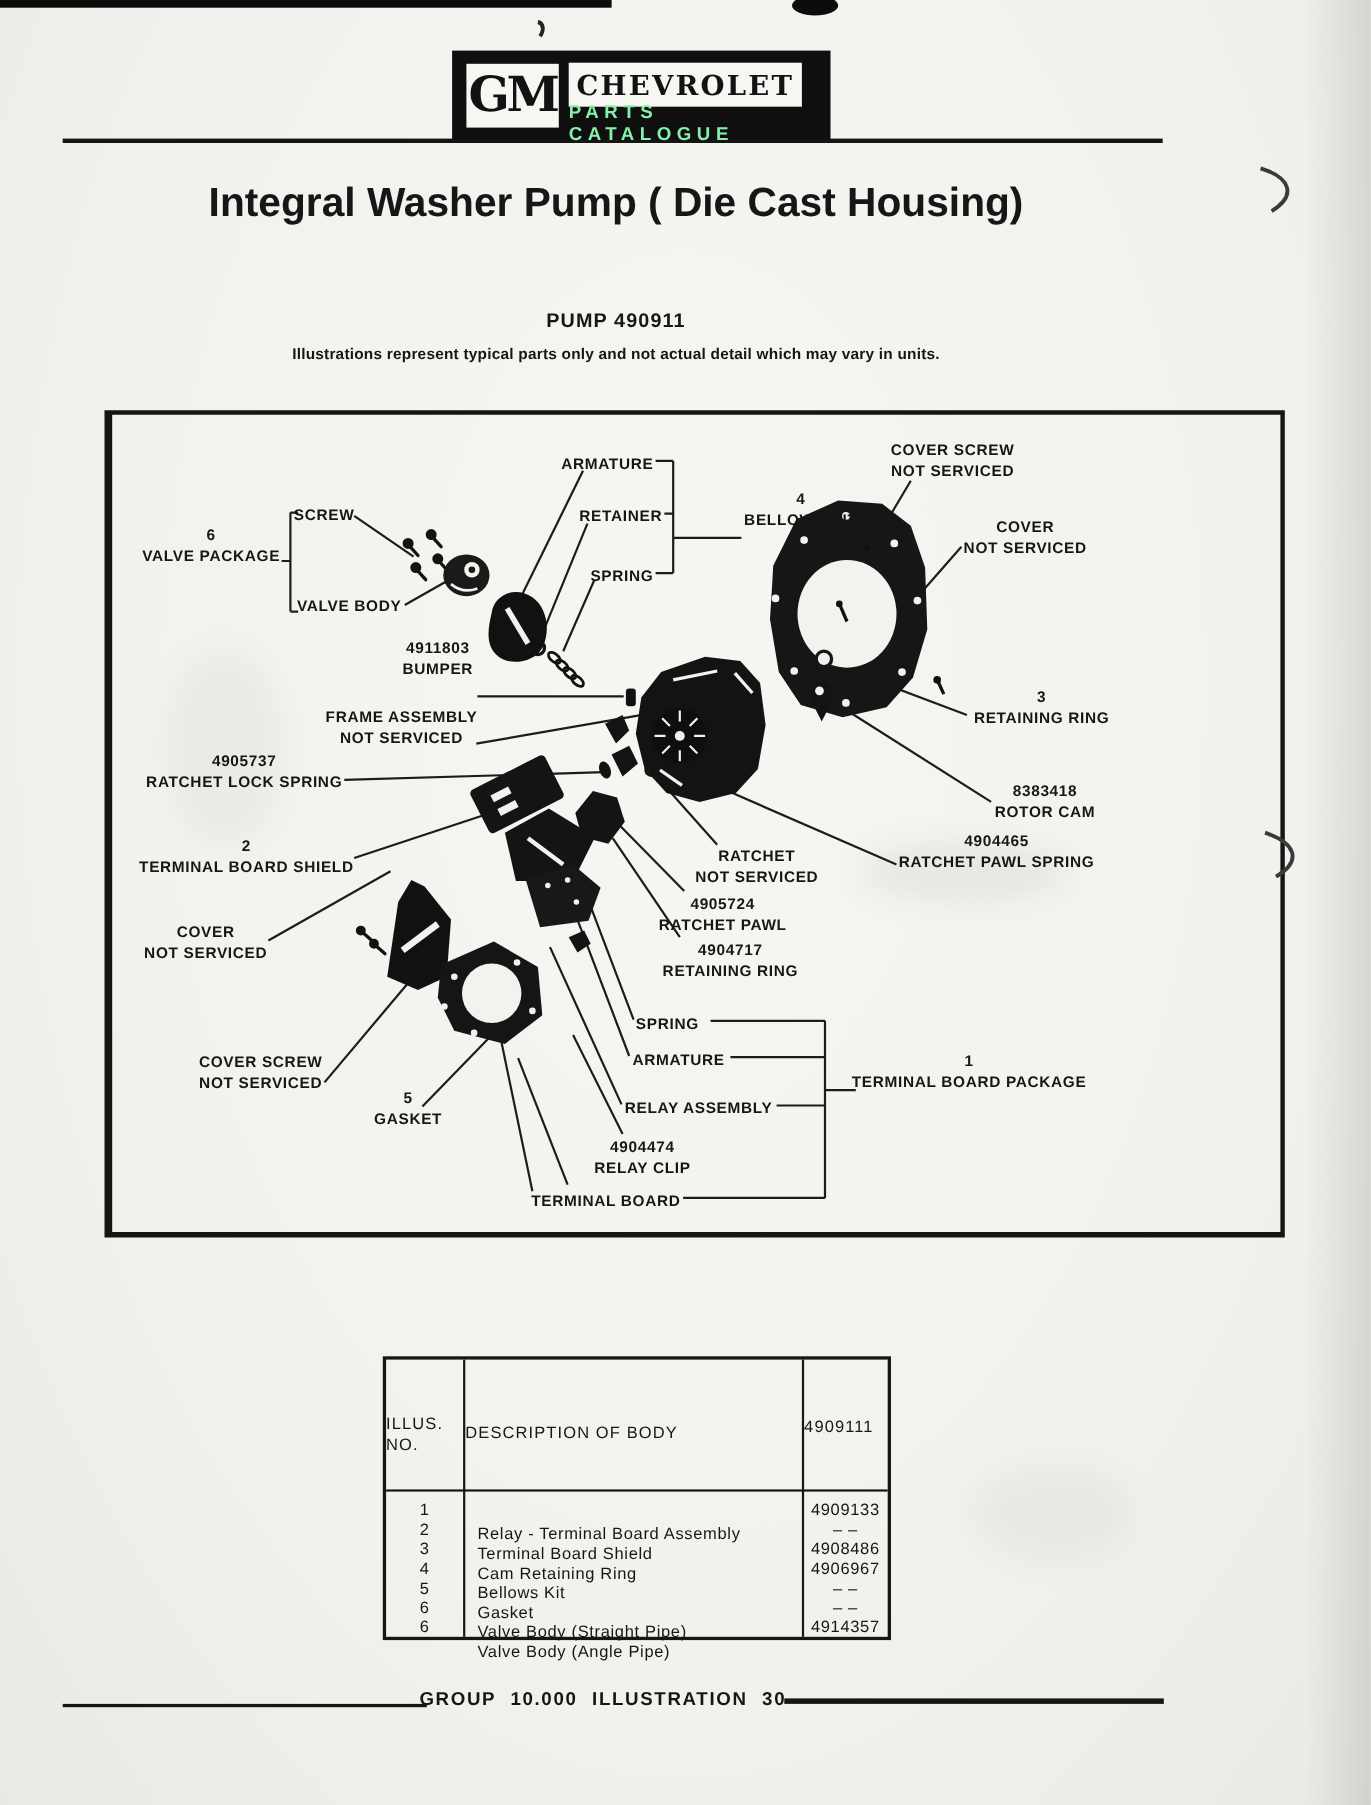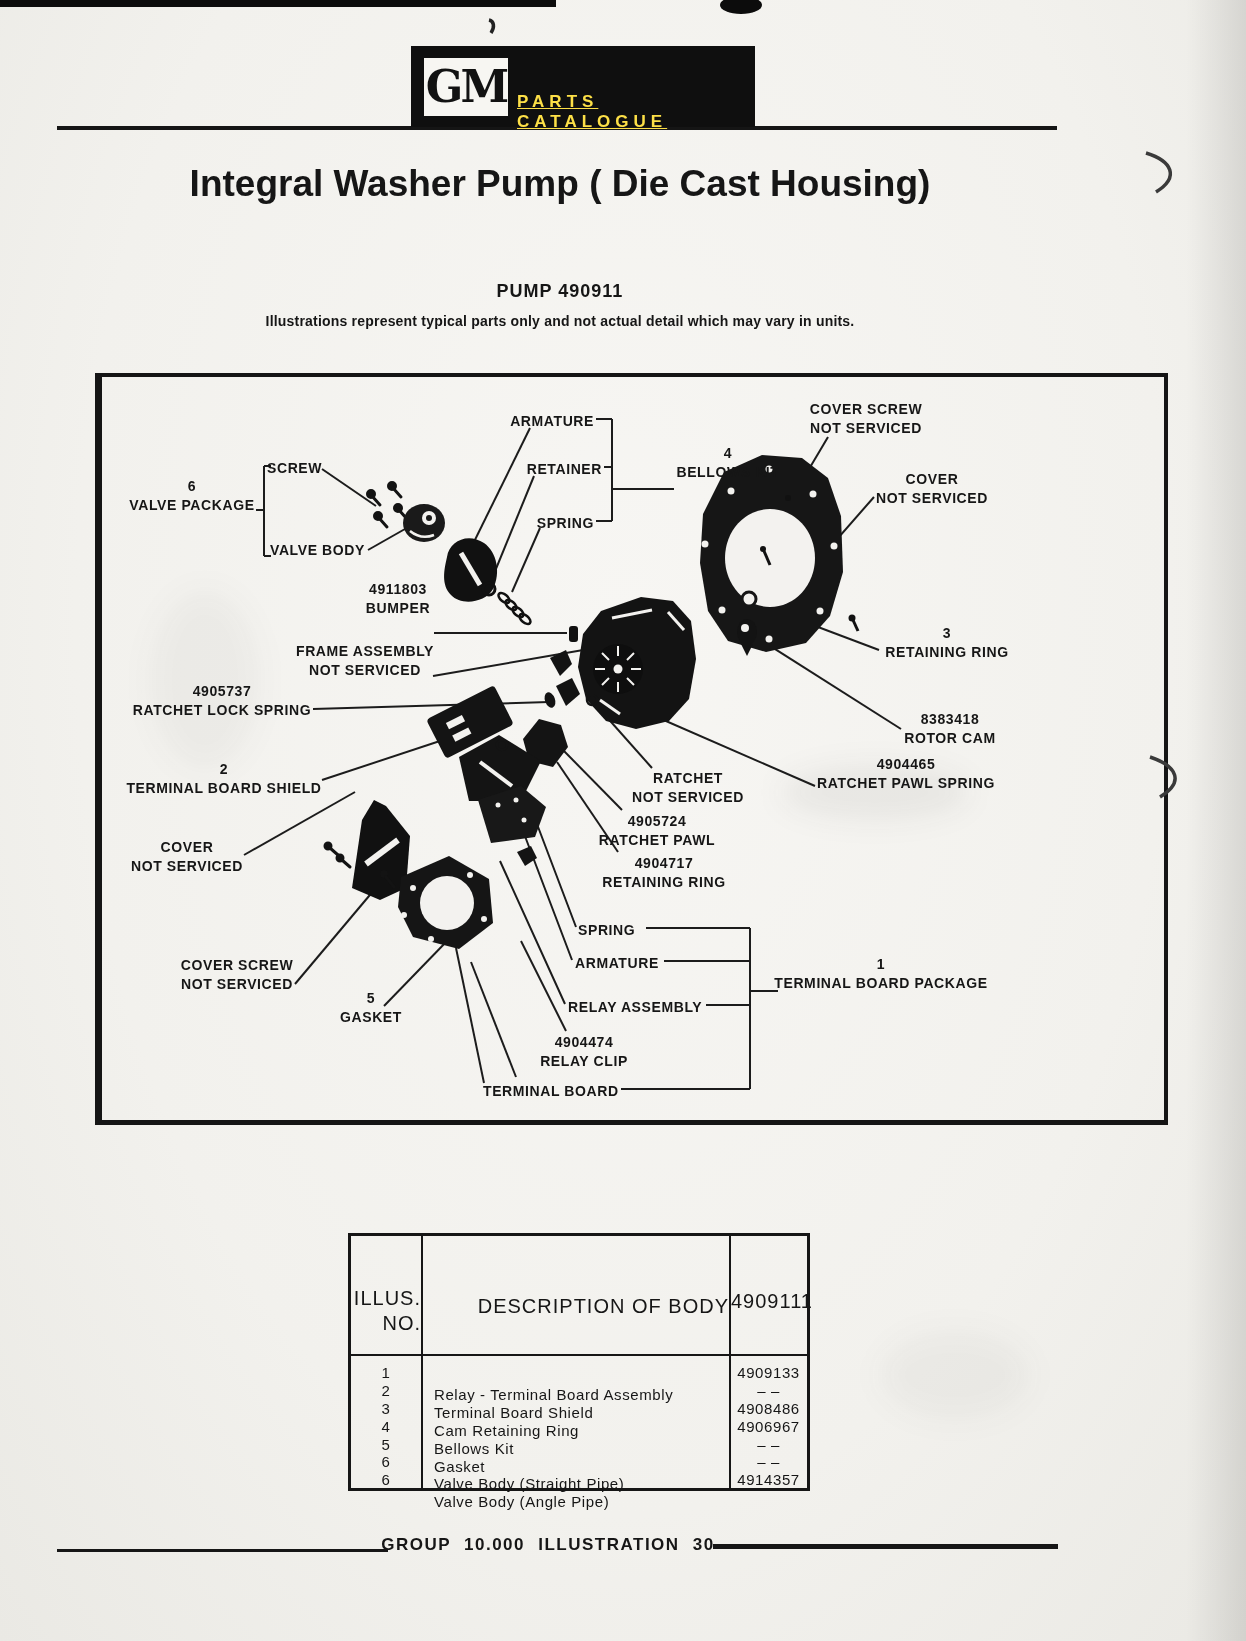--- a/index.html
+++ b/index.html
@@ -9,41 +9,41 @@
   .noise{position:absolute;z-index:1;pointer-events:none;}
   .edge-right{right:0;top:0;width:60px;height:1641px;background:linear-gradient(to right, rgba(0,0,0,0), rgba(0,0,0,0.10));}
   .smudge{border-radius:50%;filter:blur(14px);background:rgba(40,40,40,0.06);}
   
   .logo-box{position:absolute;left:411px;top:46px;width:344px;height:81px;background:#0f0f0f;z-index:4;}
   .gm-panel{position:absolute;left:13px;top:12px;width:84px;height:58px;background:#f7f6f2;display:flex;align-items:center;justify-content:center;}
   .gm-text{font-family:"DejaVu Serif",serif;font-weight:bold;font-size:44px;letter-spacing:-3px;color:#121212;line-height:1;text-align:right;}
   .chev-panel{position:absolute;left:106px;top:11px;width:212px;height:40px;background:#f7f6f2;display:flex;align-items:center;justify-content:center;}
   .chev-text{font-family:"DejaVu Serif",serif;font-weight:bold;font-size:25px;letter-spacing:2px;color:#121212;}
   .parts-cat{position:absolute;left:106px;top:54px;width:228px;height:24px;display:flex;align-items:center;justify-content:center;
-             color:#fde047;font-weight:bold;font-size:17px;letter-spacing:5px;text-decoration:underline;}
+             color:#86efac;font-weight:bold;font-size:17px;letter-spacing:5px;}
   .rule-top{position:absolute;left:57px;top:126px;width:1000px;height:4px;background:#151515;z-index:3;}
   
   .title1{position:absolute;left:0;top:163px;width:1120px;text-align:center;font-size:37px;font-weight:bold;z-index:3;}
   .title2{position:absolute;left:0;top:218px;width:1120px;text-align:center;font-size:37px;font-weight:bold;z-index:3;}
   .pump{position:absolute;left:0;top:281px;width:1120px;text-align:center;font-size:18px;font-weight:bold;letter-spacing:1px;z-index:3;}
   .note{position:absolute;left:0;top:313px;width:1120px;text-align:center;font-size:14px;font-weight:bold;letter-spacing:0.2px;z-index:3;}
   
   .diagram-box{position:absolute;left:95px;top:373px;width:1073px;height:752px;box-sizing:border-box;
                border:4px solid #151515;border-left-width:7px;border-bottom-width:5px;z-index:2;}
   .dsvg{position:absolute;left:0;top:0;z-index:2;}
   .dlabel{position:absolute;font-weight:bold;font-size:14px;line-height:1.35;letter-spacing:0.6px;
           white-space:pre-line;text-align:center;transform:translateX(-50%);z-index:3;}
   .dlabel.left{transform:none;text-align:left;}
   .dlabel.right{transform:translateX(-100%);text-align:right;}
   
   .ptable{position:absolute;left:348px;top:1233px;width:462px;height:258px;box-sizing:border-box;
           border:3px solid #161616;z-index:3;background:transparent;}
   .vline{position:absolute;top:0;bottom:0;width:2px;background:#161616;}
   .hline{position:absolute;left:0;right:0;top:118px;height:2px;background:#161616;}
-  .th{position:absolute;font-size:20px;letter-spacing:1px;text-align:right;white-space:pre-line;line-height:1.25;}
+  .th{position:absolute;font-size:15px;letter-spacing:1px;text-align:left;white-space:pre-line;line-height:1.25;}
   .rows{position:absolute;left:0;top:128px;width:456px;}
   .prow{display:flex;height:17.8px;align-items:center;font-size:15px;letter-spacing:0.6px;}
   .c-no{width:70px;text-align:center;flex:none;}
   .c-desc{width:296px;padding-left:13px;flex:none;margin-top:44px;}
   .c-part{width:77px;text-align:center;flex:none;}
   
   .foot-line-l{position:absolute;left:57px;top:1549px;width:331px;height:3px;background:#161616;z-index:3;}
   .foot-line-r{position:absolute;left:713px;top:1544px;width:345px;height:5px;background:#161616;z-index:3;}
   .foot-text{position:absolute;left:0;top:1535px;width:1096px;text-align:center;font-size:17px;font-weight:bold;
              letter-spacing:1.5px;word-spacing:7px;z-index:3;}
@@ -54,20 +54,23 @@
 <div class="page">
 
   <div class="noise edge-right"></div>
   <div class="noise smudge" style="left:780px;top:765px;width:190px;height:55px;"></div>
   <div class="noise smudge" style="left:150px;top:590px;width:110px;height:180px;background:rgba(40,40,40,0.04);"></div>
   <div class="noise smudge" style="left:880px;top:1330px;width:150px;height:90px;background:rgba(40,40,40,0.04);"></div>
 
   <div class="logo-box">
     <div class="gm-panel">
       <span class="gm-text">GM</span>
+    </div>
+    <div class="chev-panel">
+      <span class="chev-text">CHEVROLET</span>
     </div>
     <div class="parts-cat">PARTS CATALOGUE</div>
   </div>
   <div class="rule-top"></div>
 
   <div class="title1">Integral Washer Pump ( Die Cast Housing)</div>
   <div class="pump">PUMP 490911</div>
   <div class="note">Illustrations represent typical parts only and not actual detail which may vary in units.</div>
 
   <div class="diagram-box"></div>

